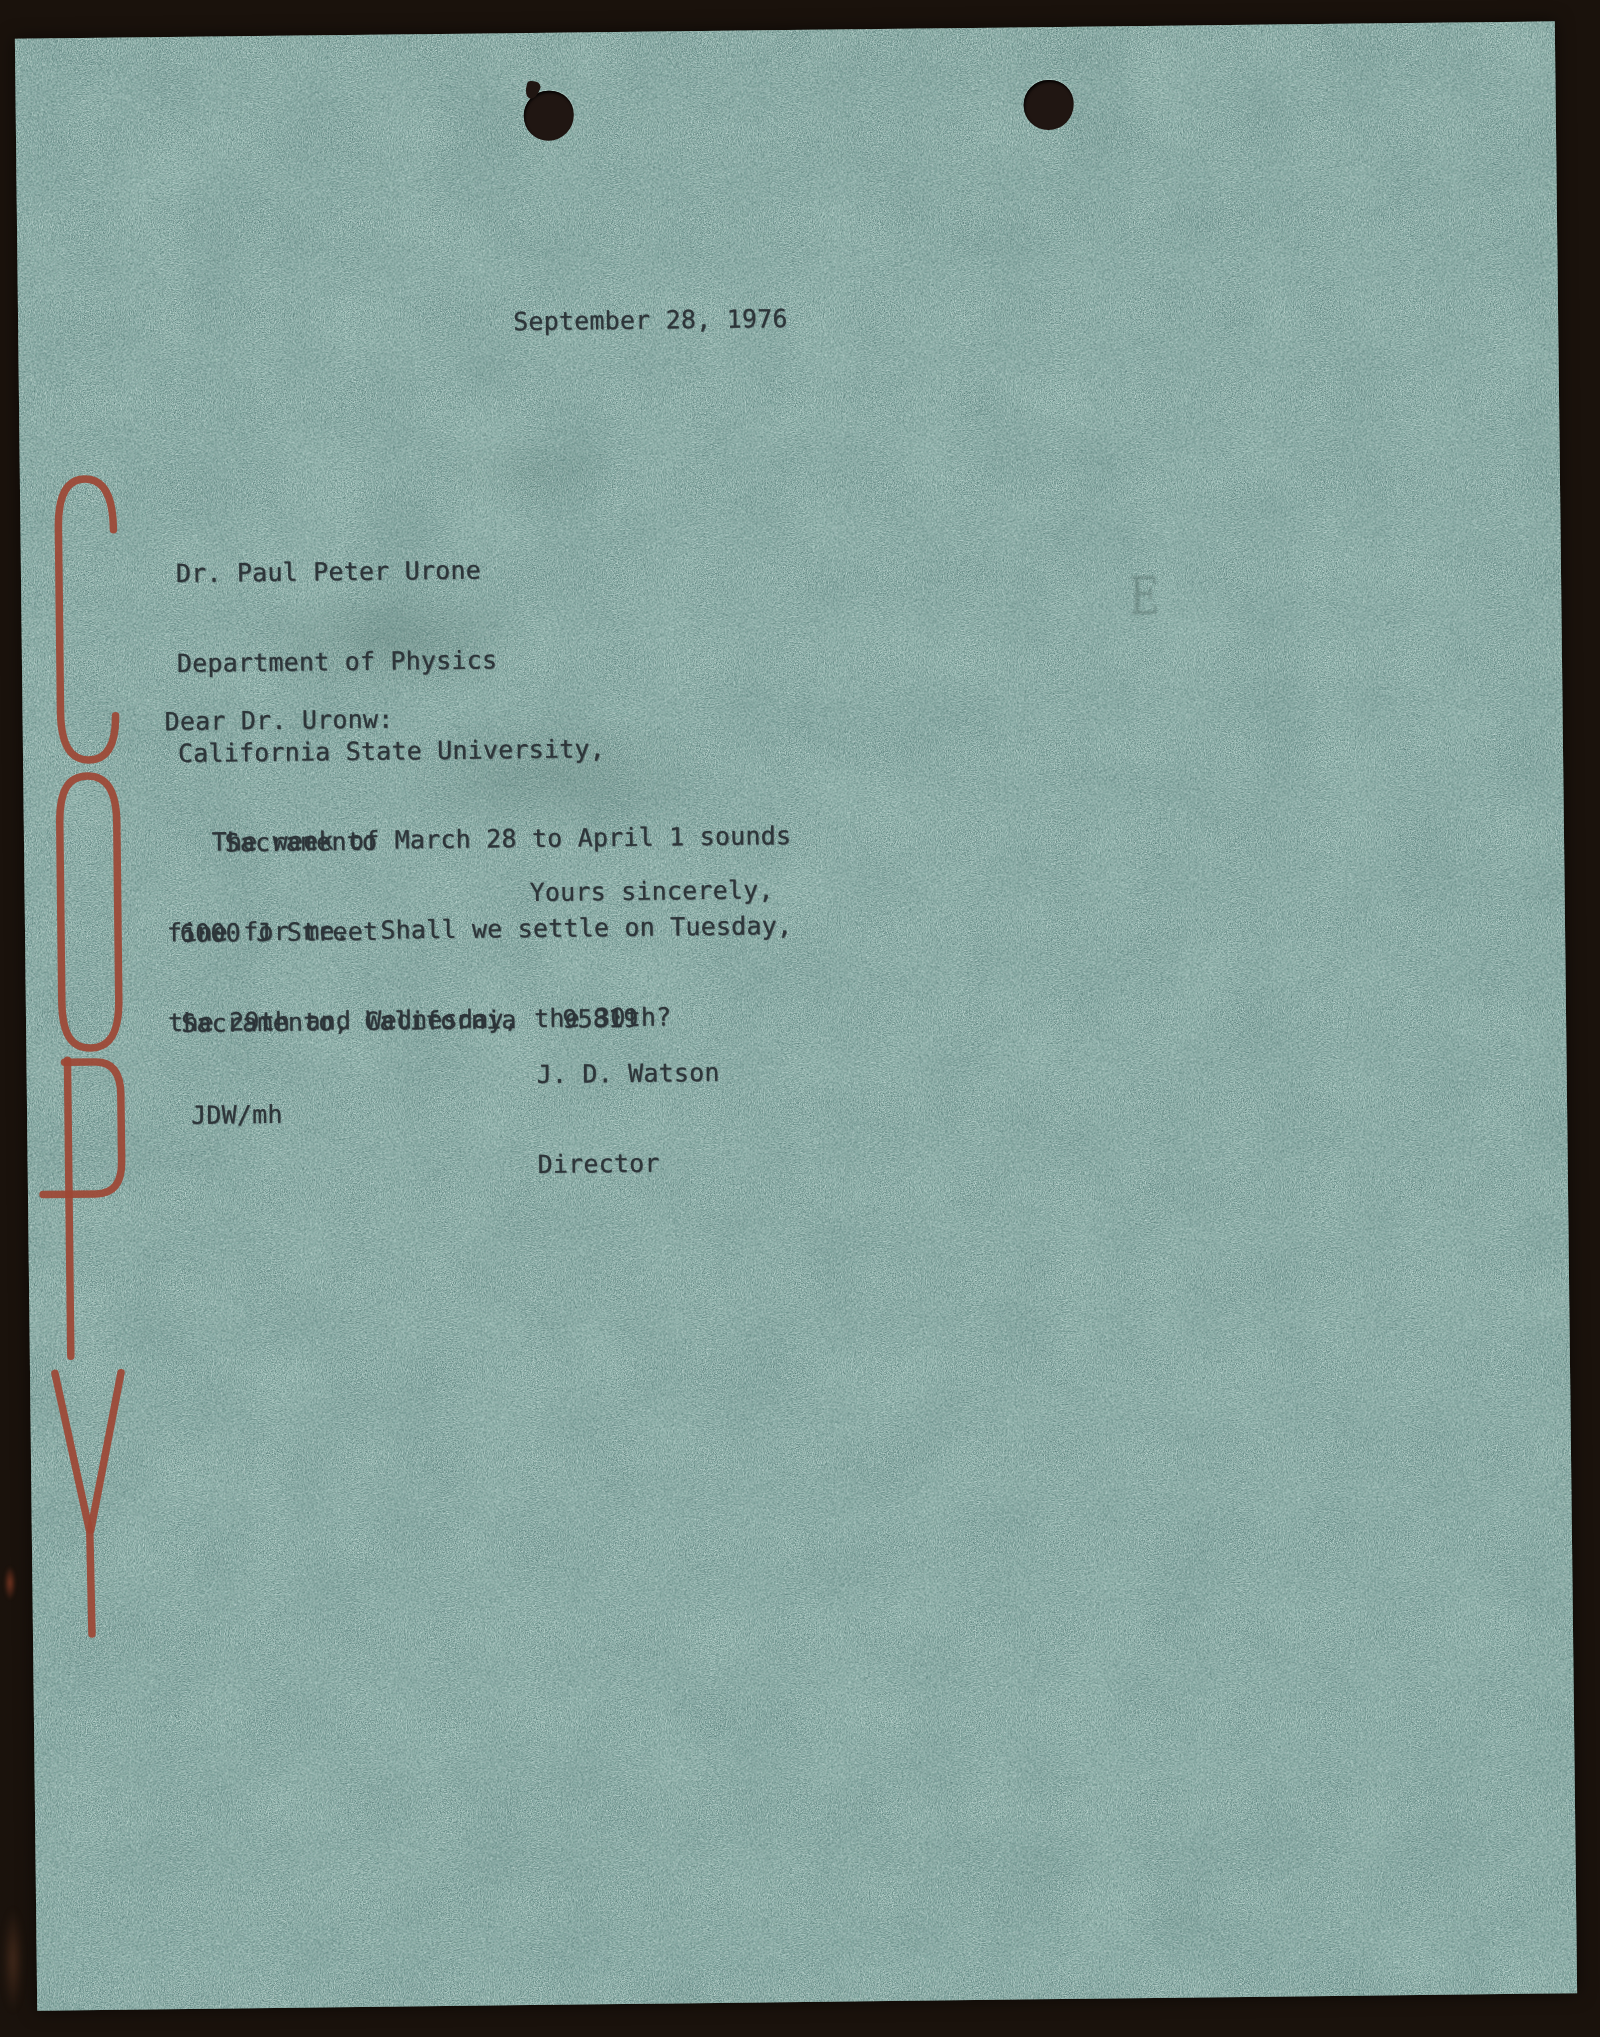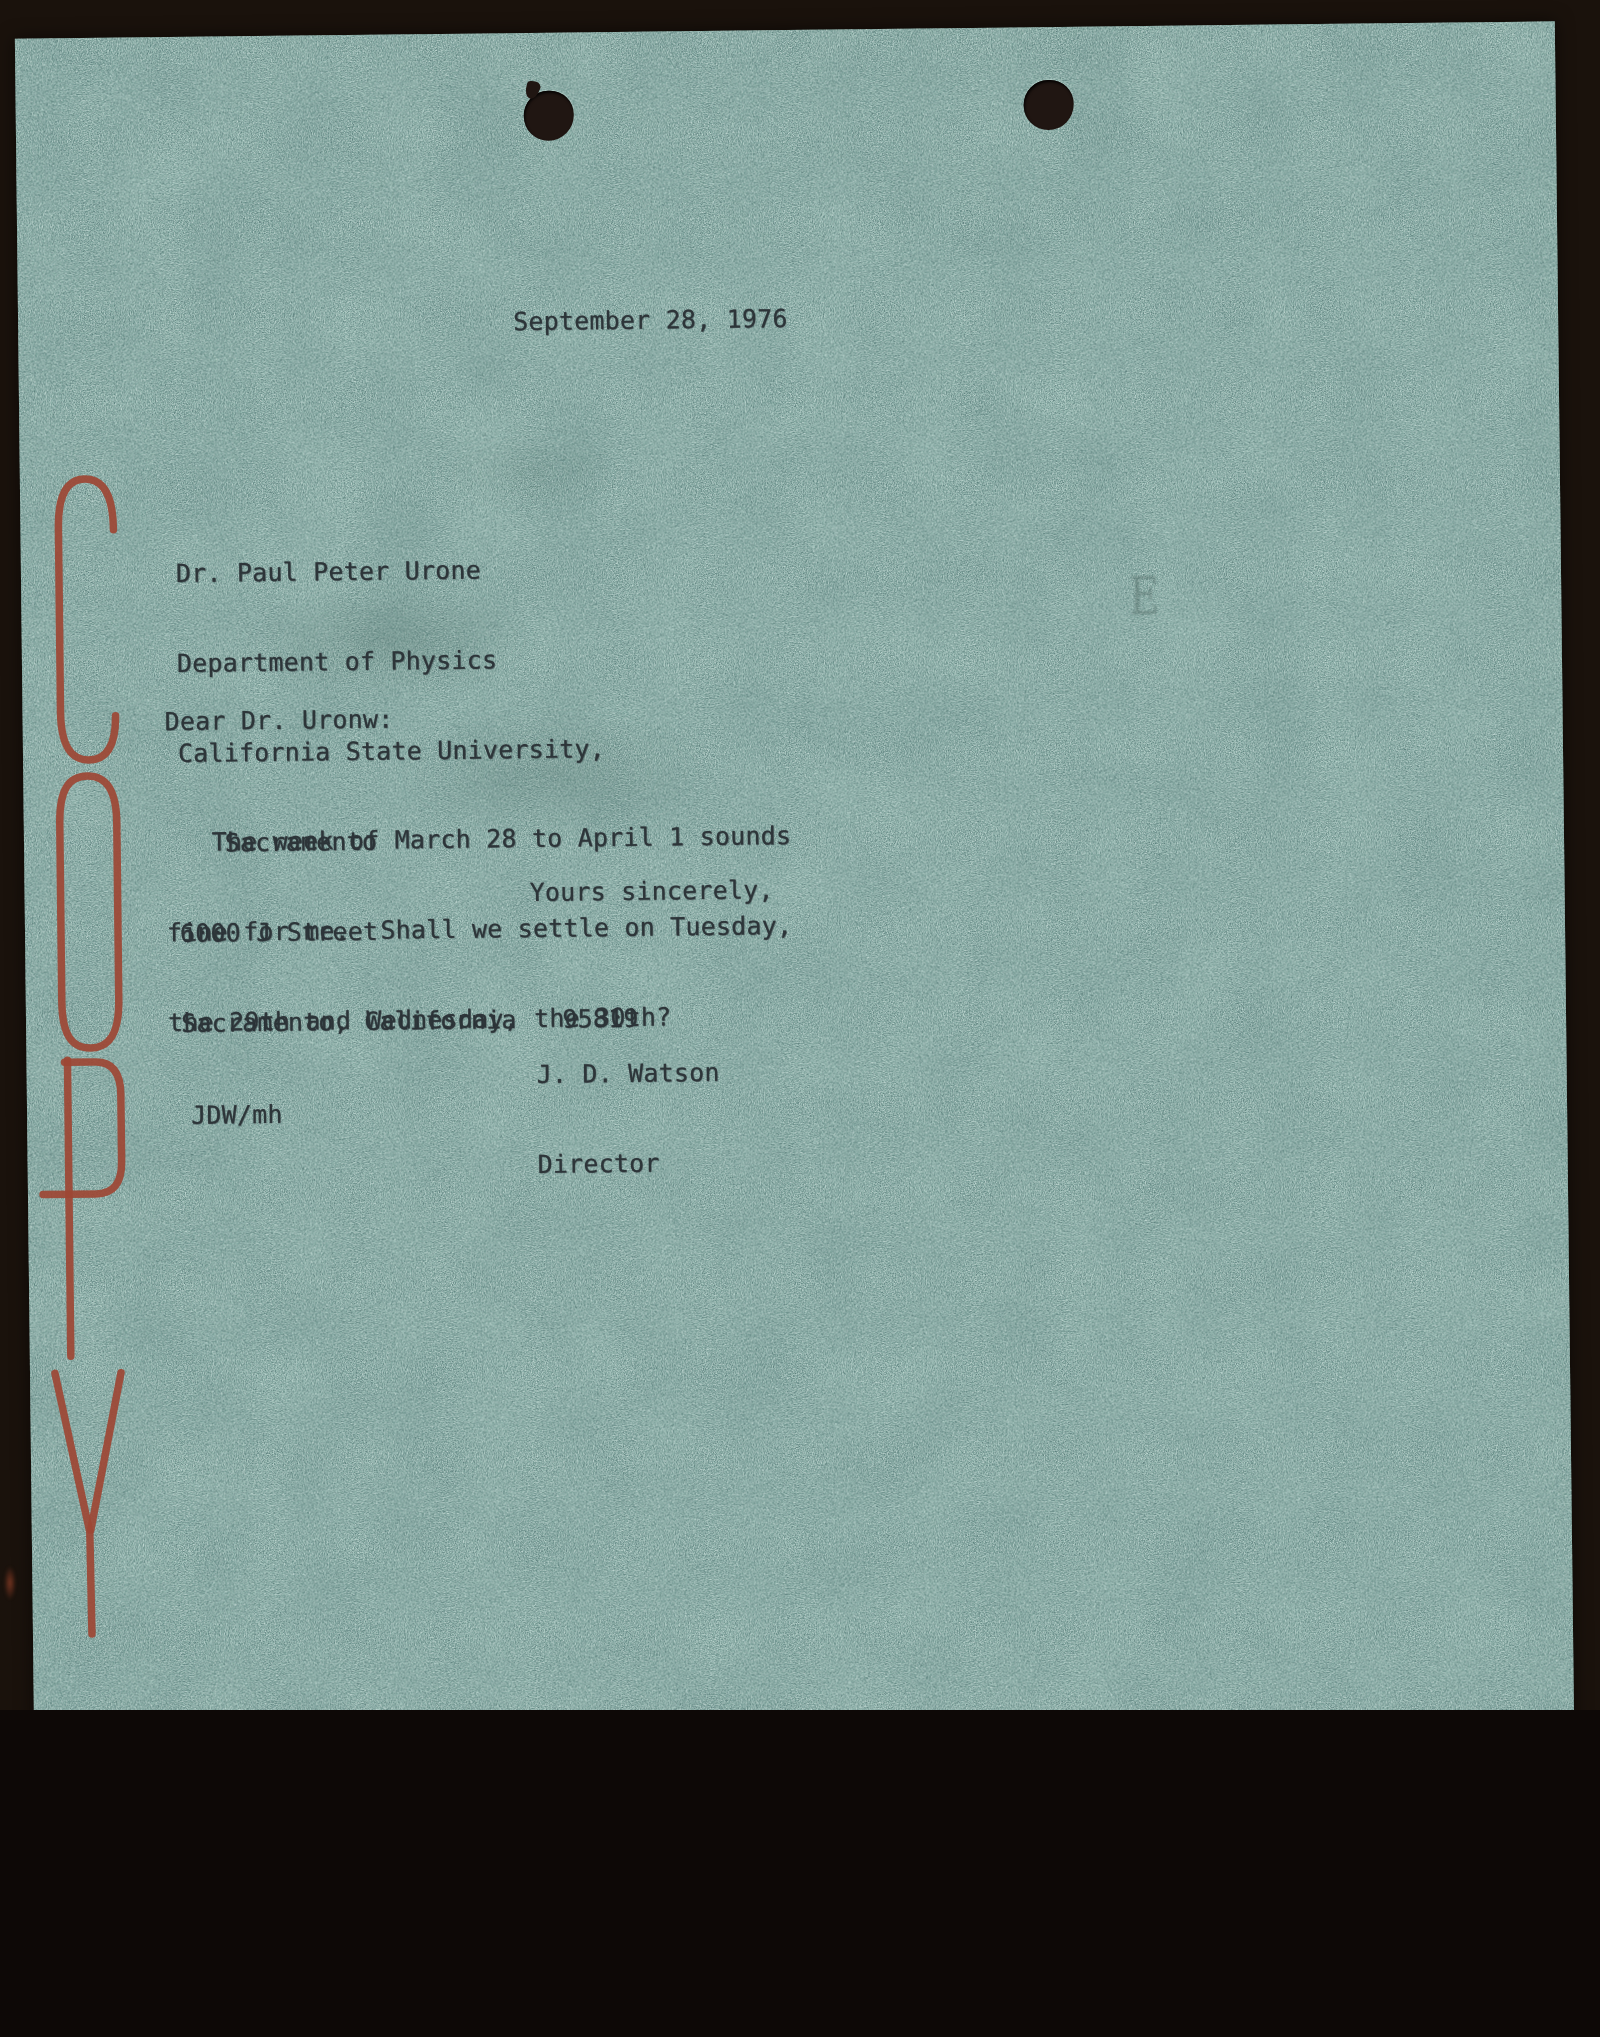--- a/index.html
+++ b/index.html
@@ -1,19 +1,19 @@
 <!DOCTYPE html>
 <html><head>
 <meta charset="utf-8">
 <style>
   html, body { margin: 0; padding: 0; background: #0d0806; }
   .scene {
     position: relative;
     width: 1600px;
-    height: 1710px;
+    height: 2037px;
     background: #1a120c;
     overflow: hidden;
     font-family: "DejaVu Sans Mono", "Liberation Mono", monospace;
   }
   
   .paper {
     position: absolute;
     left: 26px; top: 30px;
     width: 1540px; height: 1972px;
     background: #96b9b1;

